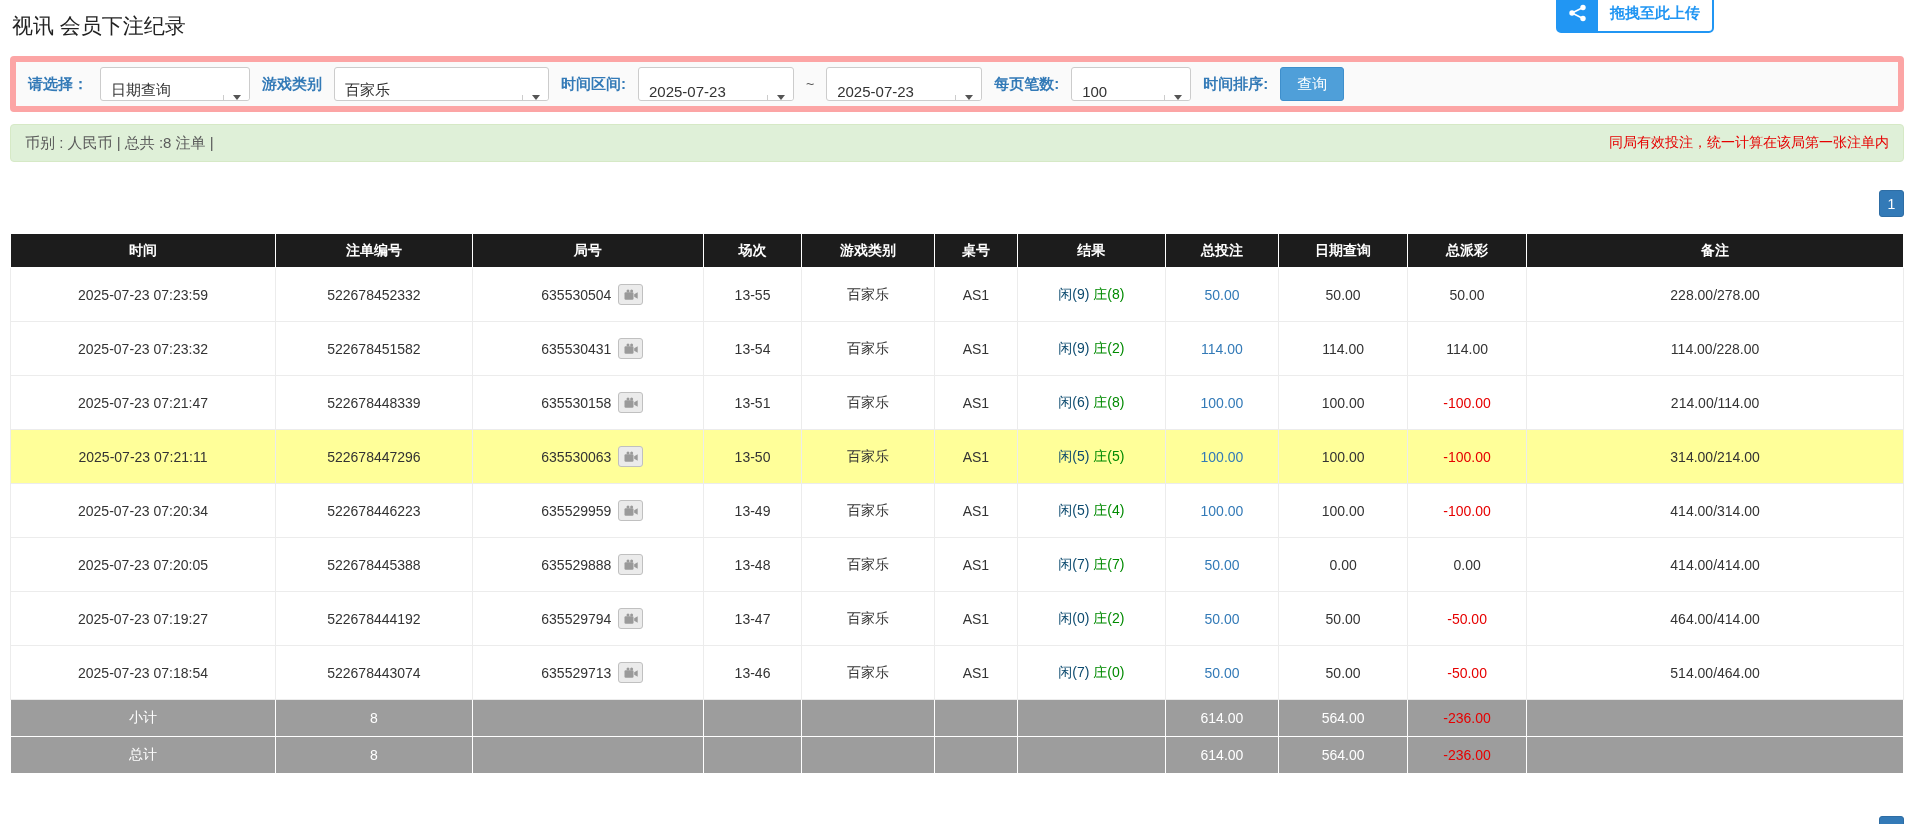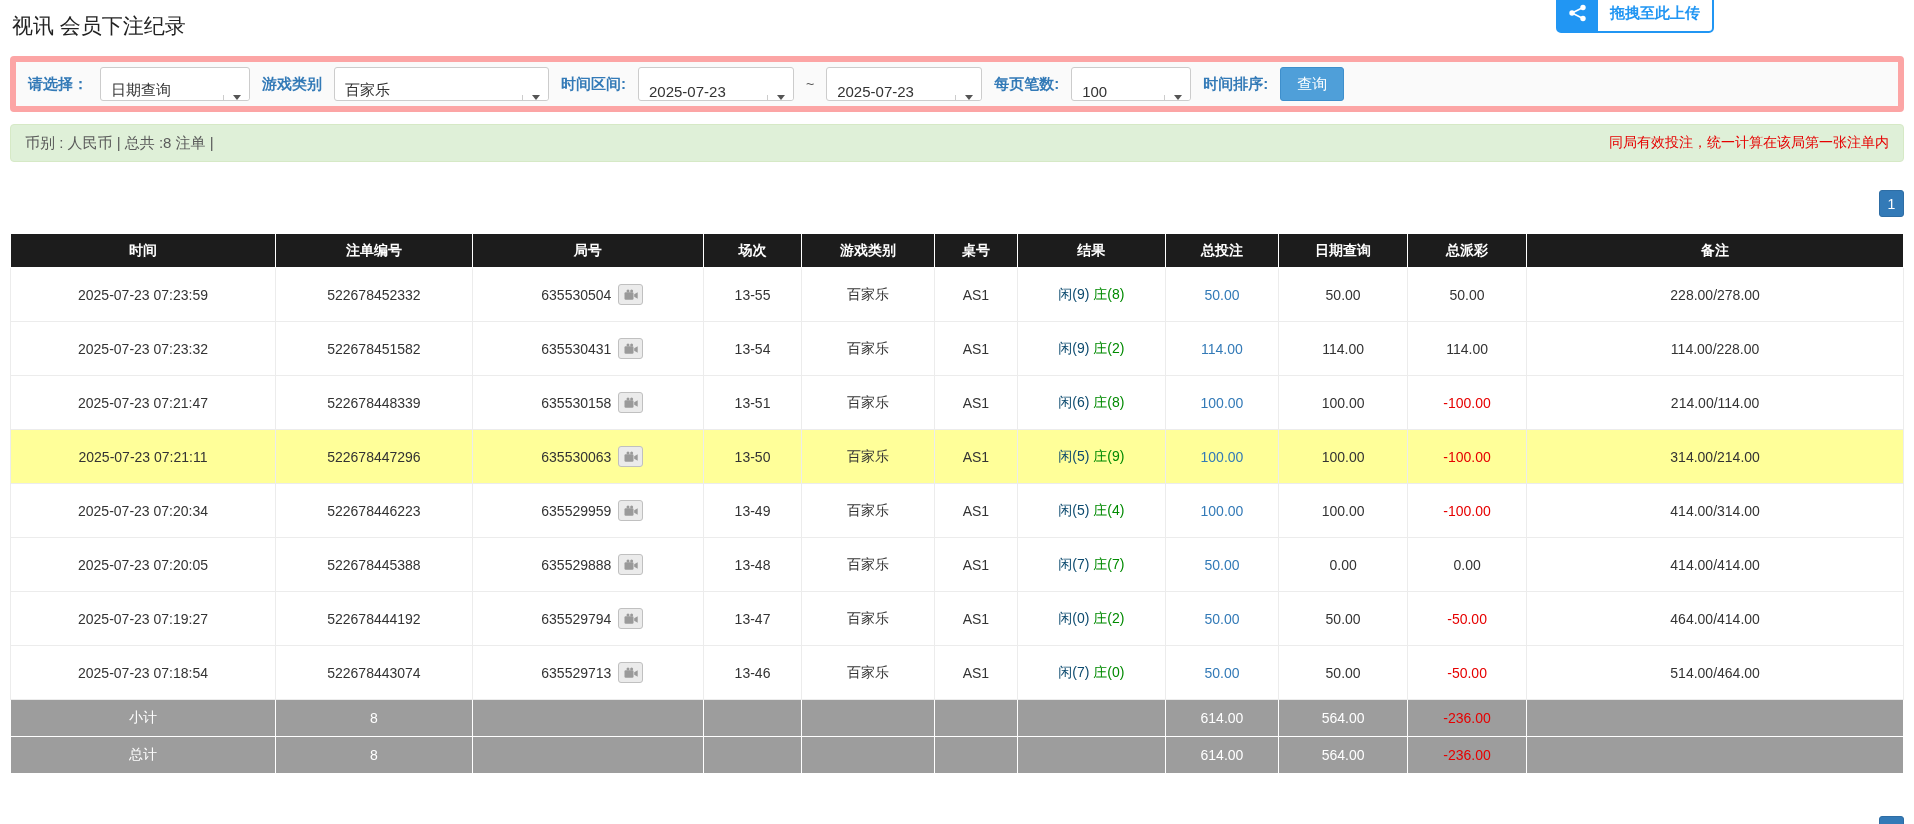--- a/index.html
+++ b/index.html
@@ -256,21 +256,21 @@
                 <circle cx="4" cy="2" r="1.5" fill="#9a9a9a"></circle>
                 <circle cx="7.6" cy="2" r="1.5" fill="#9a9a9a"></circle>
                 <rect x="0.5" y="3.2" width="9" height="7.5" rx="1.2" fill="#9a9a9a"></rect>
                 <path d="M10.2 5.2 L13.7 3.2 L13.7 9.8 L10.2 7.8 Z" fill="#9a9a9a"></path>
               </svg>
             </span>
           </span></td>
         <td>13-50</td>
         <td>百家乐</td>
         <td>AS1</td>
-        <td><span class="res-player">闲(5)</span> <span class="res-banker">庄(9)</span></td>
+        <td><span class="res-player">闲(5)</span> <span class="res-banker">庄(5)</span></td>
         <td><span class="link">100.00</span></td>
         <td>100.00</td>
         <td class="neg">-100.00</td>
         <td>314.00/214.00</td>
       </tr>
       <tr>
         <td>2025-07-23 07:20:34</td>
         <td>522678446223</td>
         <td><span class="round-cell">
             <span>635529959</span>

